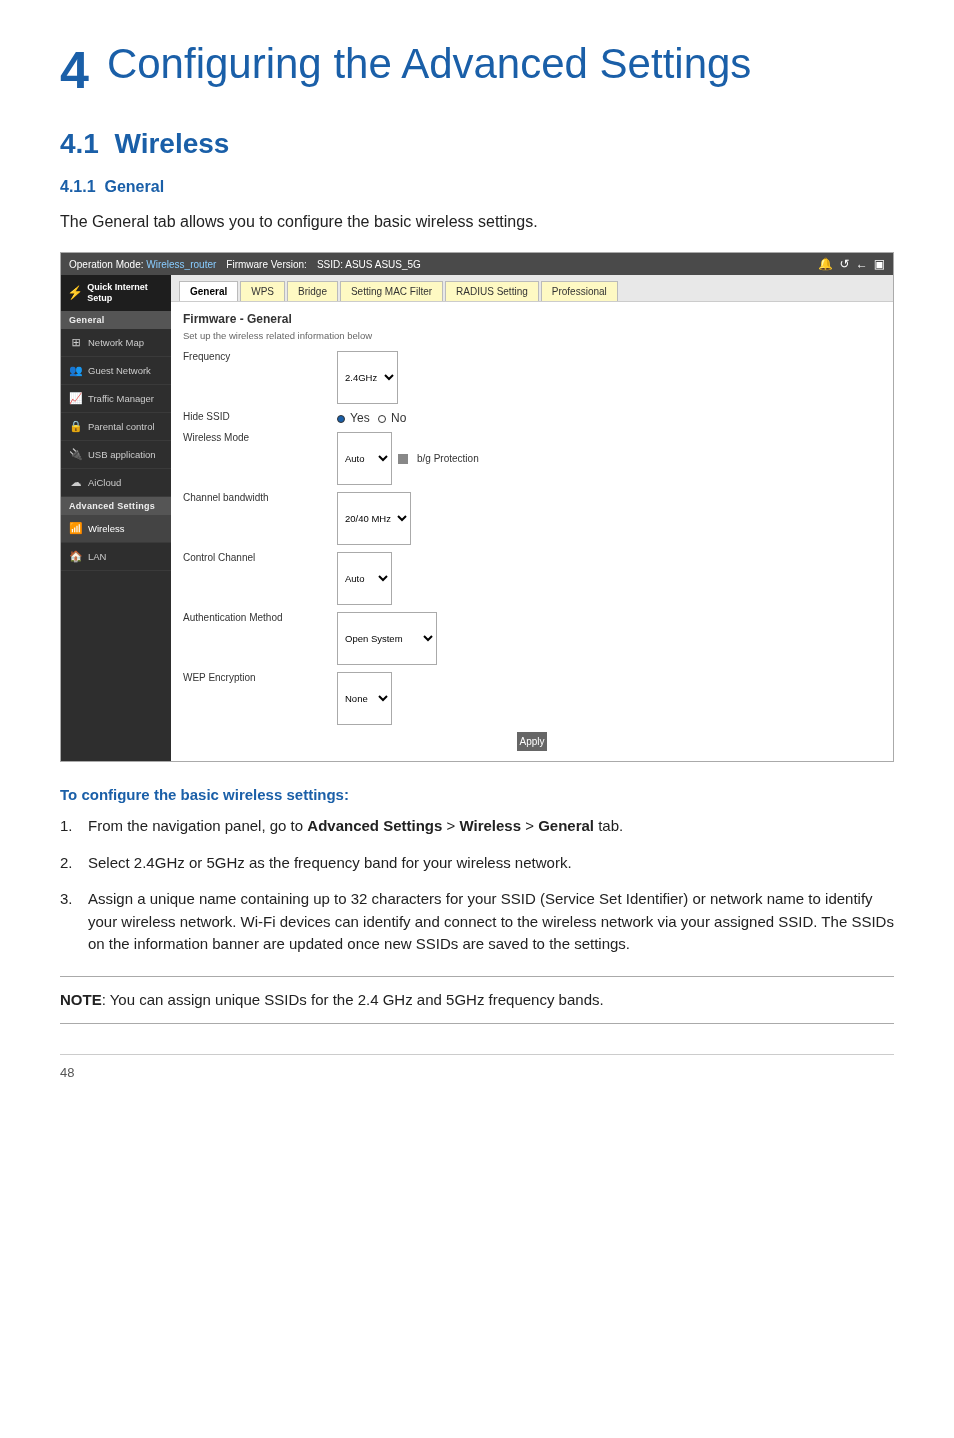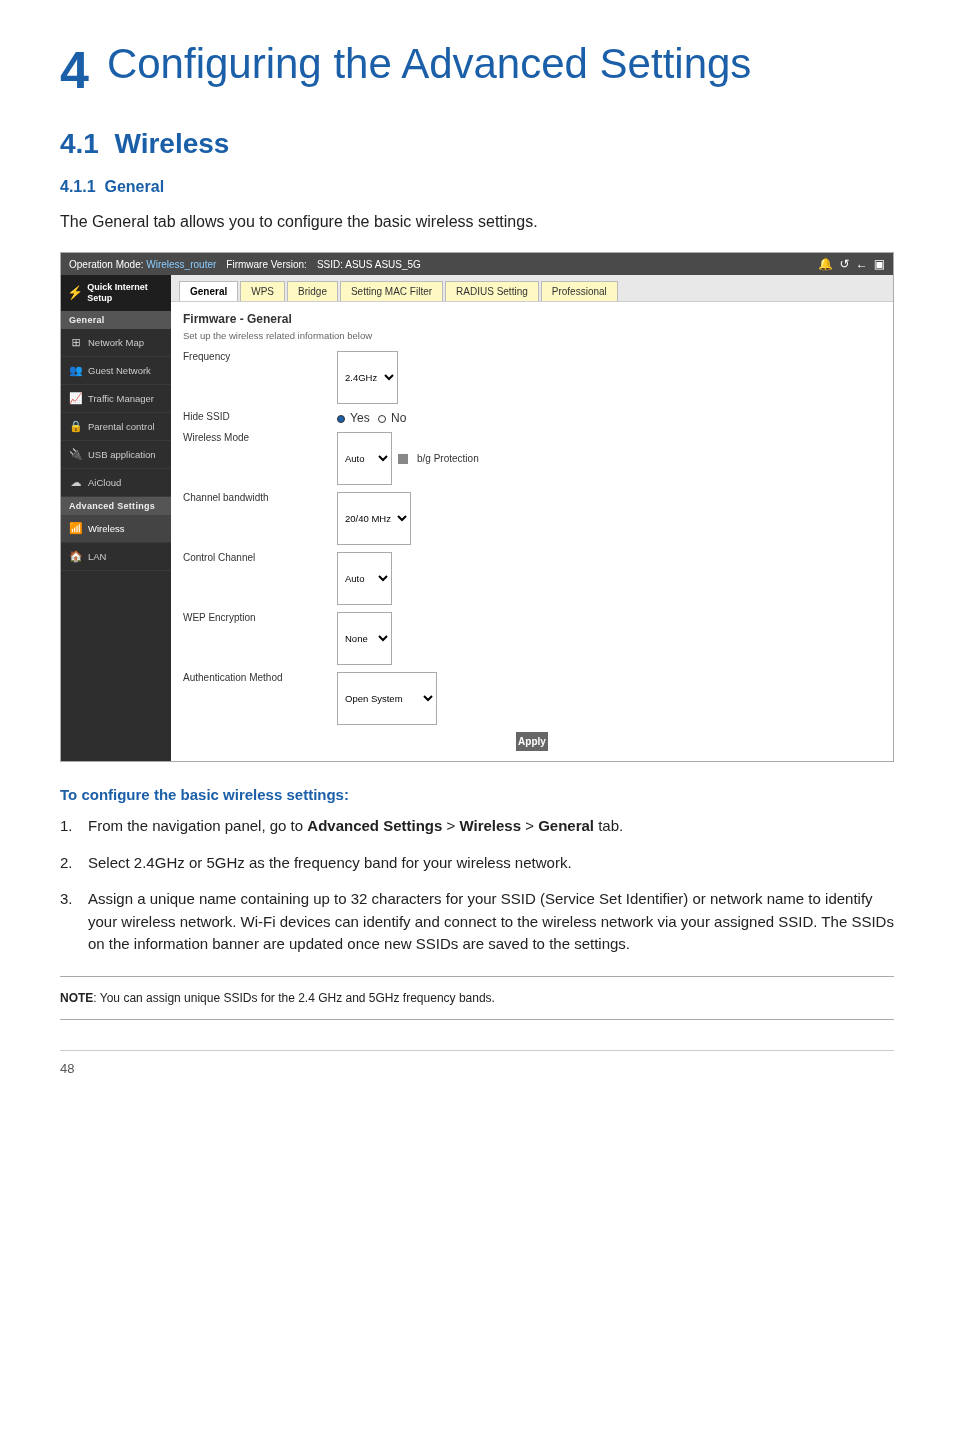--- a/index.html
+++ b/index.html
@@ -217,21 +217,20 @@
       background: #666;
       color: #fff;
       padding: 4px 2px;
       font-size: 10px;
       border: none;
       cursor: pointer;
       margin-top: 6px;
       display: block;
       margin-left: auto;
       margin-right: auto;
-      font-weight: bold;
     }
     .checkbox-small {
       width: 10px;
       height: 10px;
       border: 1px solid #888;
       background: #ddd;
       display: inline-block;
       margin-right: 3px;
       vertical-align: middle;
     }
@@ -265,21 +264,21 @@
       top: 0;
       font-weight: normal;
     }
     .note-box {
       border-top: 1px solid #aaa;
       border-bottom: 1px solid #aaa;
       padding: 12px 0;
       margin-bottom: 30px;
     }
     .note-text {
-      font-size: 12px;
+      font-size: 15px;
       color: #222;
       line-height: 1.5;
     }
     .note-bold {
       font-weight: bold;
     }
     .page-footer {
       position: relative;
       border-top: 1px solid #ccc;
       padding-top: 8px;
@@ -435,33 +434,33 @@
         <div class="router-form-row">
           <div class="router-form-label">Control Channel</div>
           <div class="router-form-value">
             <select class="router-select">
               <option>Auto</option>
             </select>
           </div>
         </div>
 
         <div class="router-form-row">
+          <div class="router-form-label">Authentication Method</div>
+          <div class="router-form-value">
+            <select class="router-select" style="min-width:100px;">
+              <option>Open System</option>
+            </select>
+          </div>
+        </div>
+
+        <div class="router-form-row">
           <div class="router-form-label">WEP Encryption</div>
           <div class="router-form-value">
             <select class="router-select">
               <option>None</option>
-            </select>
-          </div>
-        </div>
-
-        <div class="router-form-row">
-          <div class="router-form-label">Authentication Method</div>
-          <div class="router-form-value">
-            <select class="router-select" style="min-width:100px;">
-              <option>Open System</option>
             </select>
           </div>
         </div>
 
         <button class="router-apply-btn">Apply</button>
       </div>
     </div>
   </div>
 </div>
 

